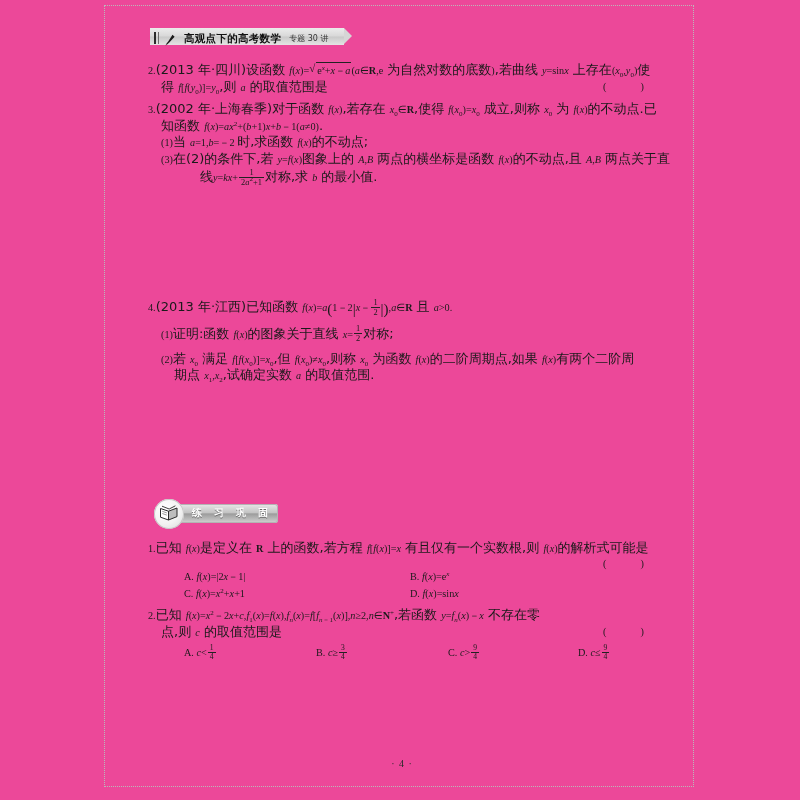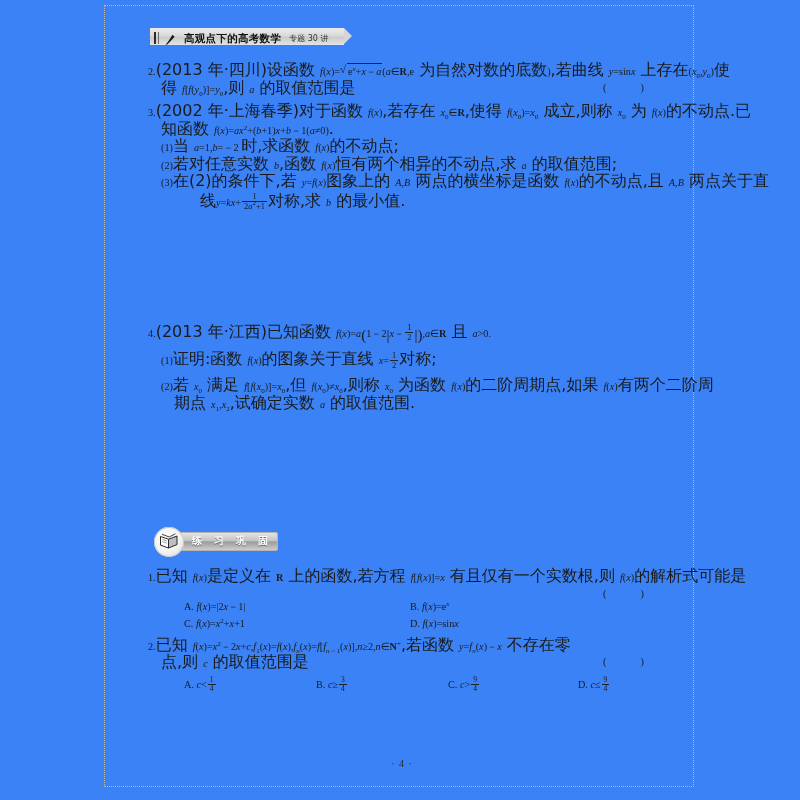--- a/index.html
+++ b/index.html
@@ -13,21 +13,21 @@
     font-family: "Liberation Serif", "DejaVu Serif", serif;
     color: #1a1a1a;
     overflow: hidden;
   }
 
   
   #page-sheet {
     position: absolute;
     left: 0; top: 0;
     width: 800px; height: 800px;
-    background: #3b82f6;
+    background: #ec4899;
   }
   #page-border {
     position: absolute;
     left: 104px;
     top: 5px;
     width: 590px;
     height: 782px;
     border: 1px dotted #b9b9b9;
     box-sizing: border-box;
   }
@@ -95,21 +95,21 @@
   .q { margin-top: 9px; }
   .ln {
     white-space: nowrap;
     font-size: 10.2px;
     line-height: 15.5px;
     position: relative;
   }
   .ind1 { padding-left: 13px; }
   .ind2 { padding-left: 26px; }
   .ind3 { padding-left: 52px; }
-  .cn { font-family: "DejaVu Sans", sans-serif; font-size: 16px; }
+  .cn { font-family: "DejaVu Sans", sans-serif; font-size: 13px; }
   .mi { font-family: "Liberation Serif", serif; font-style: italic; }
   .mn { font-family: "Liberation Serif", serif; }
   .bb { font-family: "Liberation Serif", serif; font-weight: bold; }
   sup { font-size: 7px; vertical-align: super; line-height: 0; }
   sub { font-size: 7px; vertical-align: sub; line-height: 0; }
 
   .paren-right {
     position: absolute;
     right: 0;
     top: 0;
@@ -246,23 +246,20 @@
     
     <div class="q blk" style="margin-top:6px;">
       <div class="ln">
         <span class="mn">3.</span><span class="cn">(2002 年·上海春季)</span><span class="cn">对于函数 </span><span class="mi">f</span><span class="mn">(</span><span class="mi">x</span><span class="mn">)</span><span class="cn">,若存在 </span><span class="mi">x</span><sub>0</sub><span class="mn">∈</span><span class="bb">R</span><span class="cn">,使得 </span><span class="mi">f</span><span class="mn">(</span><span class="mi">x</span><sub>0</sub><span class="mn">)=</span><span class="mi">x</span><sub>0</sub><span class="cn"> 成立,则称 </span><span class="mi">x</span><sub>0</sub><span class="cn"> 为 </span><span class="mi">f</span><span class="mn">(</span><span class="mi">x</span><span class="mn">)</span><span class="cn">的不动点.已</span>
       </div>
       <div class="ln ind1">
         <span class="cn">知函数 </span><span class="mi">f</span><span class="mn">(</span><span class="mi">x</span><span class="mn">)=</span><span class="mi">ax</span><sup>2</sup><span class="mn">+(</span><span class="mi">b</span><span class="mn">+1)</span><span class="mi">x</span><span class="mn">+</span><span class="mi">b</span><span class="mn">－1(</span><span class="mi">a</span><span class="mn">≠0)</span><span class="cn">.</span>
       </div>
       <div class="ln ind1">
         <span class="mn">(1)</span><span class="cn">当 </span><span class="mi">a</span><span class="mn">=1,</span><span class="mi">b</span><span class="mn">=－2 </span><span class="cn">时,求函数 </span><span class="mi">f</span><span class="mn">(</span><span class="mi">x</span><span class="mn">)</span><span class="cn">的不动点;</span>
-      </div>
-      <div class="ln ind1">
-        <span class="mn">(2)</span><span class="cn">若对任意实数 </span><span class="mi">b</span><span class="cn">,函数 </span><span class="mi">f</span><span class="mn">(</span><span class="mi">x</span><span class="mn">)</span><span class="cn">恒有两个相异的不动点,求 </span><span class="mi">a</span><span class="cn"> 的取值范围;</span>
       </div>
       <div class="ln ind1">
         <span class="mn">(3)</span><span class="cn">在(2)的条件下,若 </span><span class="mi">y</span><span class="mn">=</span><span class="mi">f</span><span class="mn">(</span><span class="mi">x</span><span class="mn">)</span><span class="cn">图象上的 </span><span class="mi">A</span><span class="mn">,</span><span class="mi">B</span><span class="cn"> 两点的横坐标是函数 </span><span class="mi">f</span><span class="mn">(</span><span class="mi">x</span><span class="mn">)</span><span class="cn">的不动点,且 </span><span class="mi">A</span><span class="mn">,</span><span class="mi">B</span><span class="cn"> 两点关于直</span>
       </div>
       <div class="ln ind3" style="line-height:20px;">
         <span class="cn">线</span><span class="mi">y</span><span class="mn">=</span><span class="mi">kx</span><span class="mn">+</span><span class="frac"><span class="num mn">1</span><span class="den mn"><span class="mn">2</span><span class="mi">a</span><sup>2</sup><span class="mn">+1</span></span></span><span class="cn">对称,求 </span><span class="mi">b</span><span class="cn"> 的最小值.</span>
       </div>
     </div>
 
     

